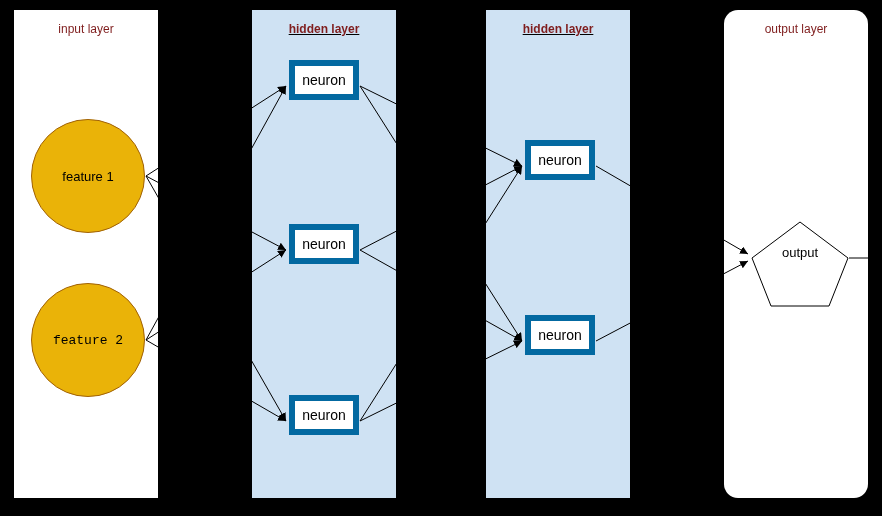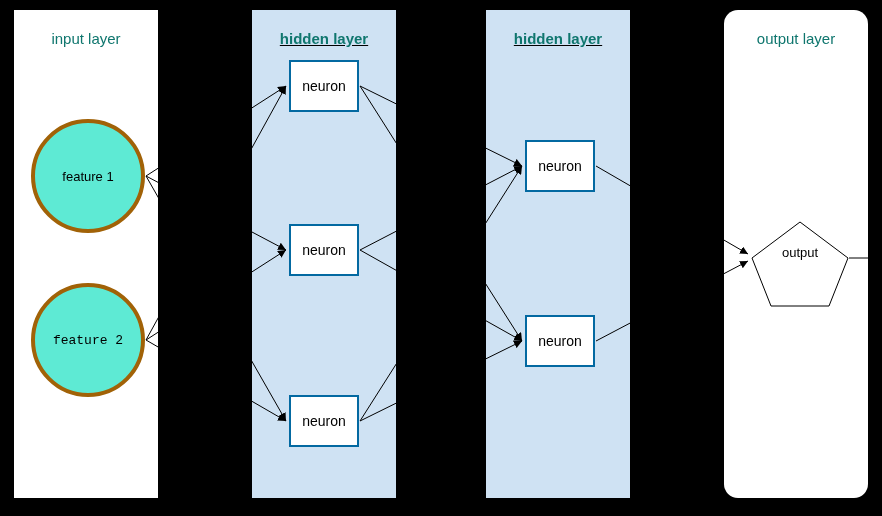--- a/index.html
+++ b/index.html
@@ -20,45 +20,45 @@
     top: 10px;
     height: 488px;
     width: 144px;
     box-sizing: border-box;
   }
   .panel.io { background: #ffffff; }
   .panel.hidden { background: #cfe2f3; text-decoration: underline; }
   .panel-title {
     display: block;
     text-align: center;
-    padding-top: 20px;
-    font-size: 15px;
-    color: #0f766e;
+    padding-top: 12px;
+    font-size: 12px;
+    color: #7f1d1d;
   }
   .panel-title.bold { font-weight: bold; }
   .node-circle {
     position: absolute;
     width: 114px;
     height: 114px;
-    border: 4px solid #a16207;
+    border: 1px solid #a16207;
     border-radius: 50%;
-    background: #5eead4;
+    background: #eab308;
     box-sizing: border-box;
     display: flex;
     align-items: center;
     justify-content: center;
     font-size: 13px;
     color: #000000;
     z-index: 3;
   }
   .node-box {
     position: absolute;
     width: 70px;
-    height: 52px;
-    border: 2px solid #0369a1;
+    height: 40px;
+    border: 6px solid #0369a1;
     background: #ffffff;
     box-sizing: border-box;
     display: flex;
     align-items: center;
     justify-content: center;
     font-size: 14px;
     color: #000000;
     z-index: 3;
   }
   #edges {

